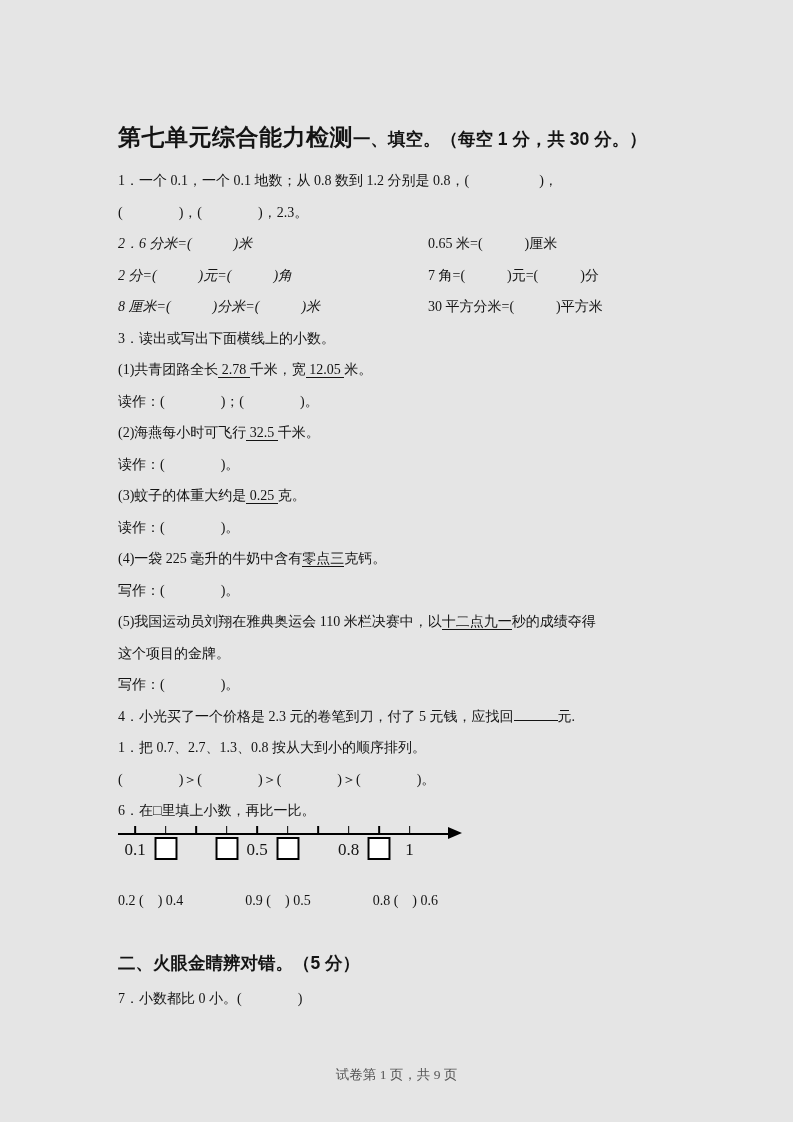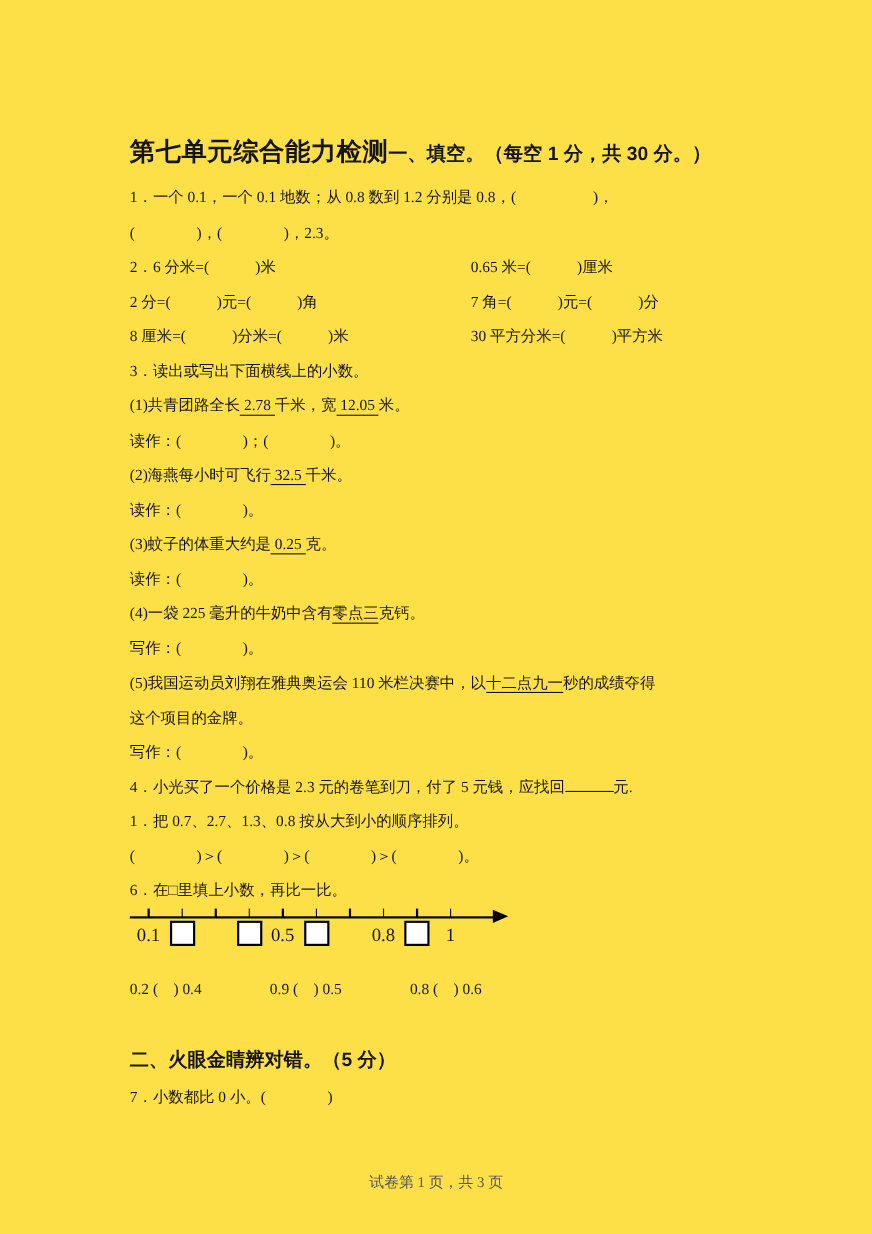--- a/index.html
+++ b/index.html
@@ -2,42 +2,42 @@
 <html><head>
 <meta charset="utf-8">
 <style>
   * { margin:0; padding:0; box-sizing:border-box; }
   html,body { background:#ffffff; }
   body {
     width:793px; height:1122px; position:relative; overflow:hidden;
     font-family:"Liberation Serif","DejaVu Serif",serif;
     color:#141414;
   }
-  .page { position:absolute; inset:0; background:#fde047; }
+  .page { position:absolute; inset:0; background:#e5e5e5; }
   .content { position:absolute; left:118px; top:122px; width:570px; }
   .titleline { font-family:"Liberation Sans","DejaVu Sans",sans-serif; font-weight:700; margin-bottom:12px; white-space:pre-wrap; }
   .title-main { font-size:23px; letter-spacing:0.5px; }
   .title-sub  { font-size:17.5px; }
   .line { font-size:14px; line-height:31.5px; white-space:pre-wrap; }
   .u { border-bottom:1.6px solid #141414;margin-top:24px; }
   .blank { display:inline-block; width:44px; border-bottom:1.6px solid #141414; height:16px; vertical-align:baseline; }
   .sec-head { font-family:Liberation Sans, sans-serif; font-weight:700; font-size:17.5px; line-height:31.5px; margin-top:32px; white-space:pre-wrap; }
   .q7 { margin-top:3px; }
 
   
   .numberline { position:relative; height:50px; width:370px; margin-top:-6px; }
   .nl-axis  { position:absolute; left:0; top:12px; width:333px; height:2.5px; background:#000; }
   .nl-arrow { position:absolute; left:330px; top:6.5px; width:0; height:0;
               border-left:14px solid #000; border-top:6.5px solid transparent; border-bottom:6.5px solid transparent; }
   .nl-tick  { position:absolute; top:5px; width:1.7px; height:8px; background:#000; transform:translateX(-50%); }
   .nl-box   { position:absolute; top:16px; width:23px; height:23px; border:2.5px solid #000; background:#fff; transform:translateX(-50%); }
   .nl-label { position:absolute; top:19px; transform:translateX(-50%); font-size:17px; white-space:nowrap; }
 
   .q2row { display:flex; }
-  .q2row .left { display:inline-block; min-width:280px; }
+  .q2row .left { display:inline-block; min-width:280px;font-style:italic; }
   .q2row .right { display:inline-block; margin-left:30px; }
 
   .compare { display:flex; gap:62px; margin-top:14px; }
 
   .footer { position:absolute; left:0; right:0; top:1066px; text-align:center;
             font-size:13.5px; color:#555; white-space:pre-wrap; }
 </style>
 </head>
 <body>
 
@@ -114,14 +114,14 @@
       <span>0.2 (　) 0.4</span>
       <span>0.9 (　) 0.5</span>
       <span>0.8 (　) 0.6</span>
     </div>
 
     <div class="sec-head">二、火眼金睛辨对错。（5 分）</div>
     <div class="line q7">7．小数都比 0 小。(　　　　)</div>
 
   </div>
 
-  <div class="footer">试卷第 1 页，共 3 页</div>
+  <div class="footer">试卷第 1 页，共 9 页</div>
 </div>
 
 </body></html>

